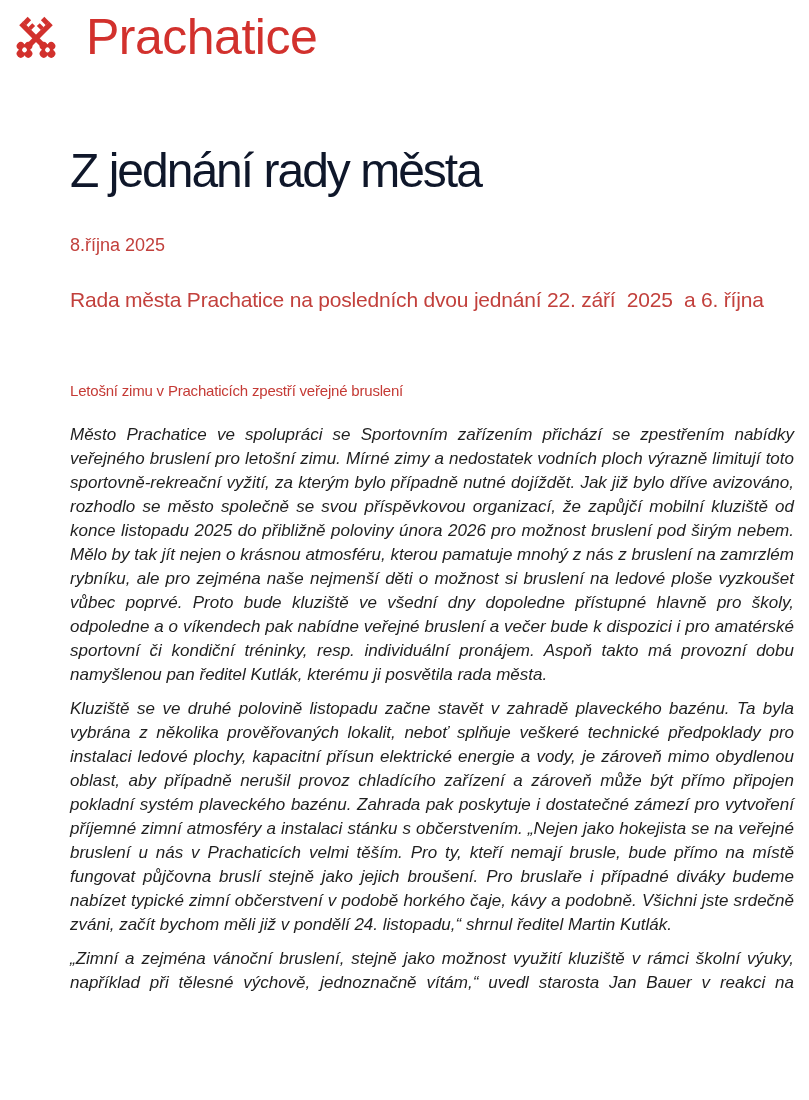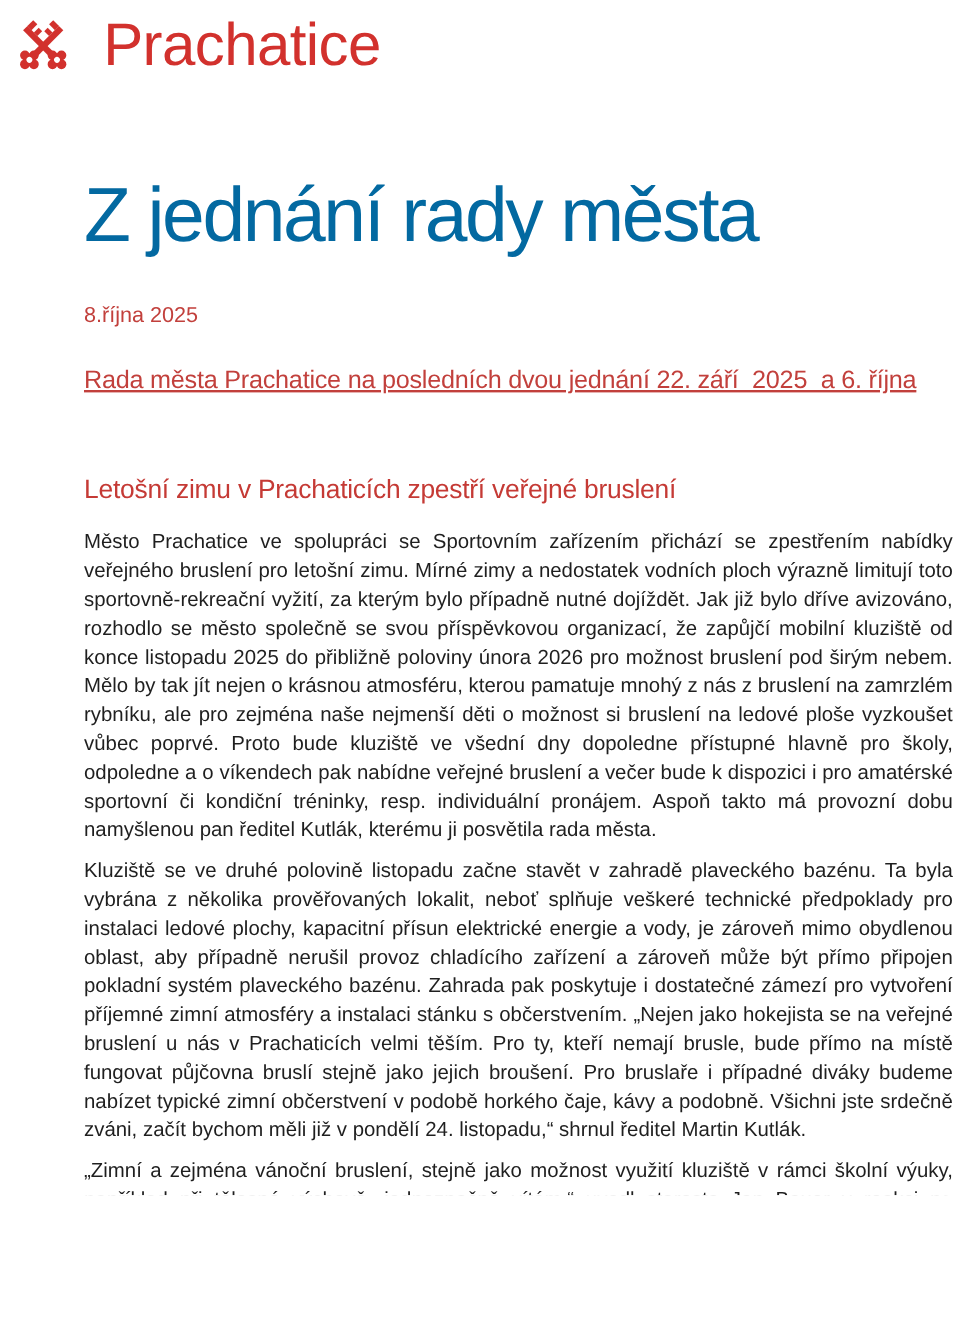--- a/index.html
+++ b/index.html
@@ -37,67 +37,67 @@
     color: #d2312d;
     font-size: 50px;
     font-weight: 400;
     letter-spacing: -0.5px;
     line-height: 1;
     padding-bottom: 6px;
   }
   
   .title {
     margin: 78px 0 18px 0;
-    color: #0369a1;
-    font-size: 64px;
+    color: #0f172a;
+    font-size: 48px;
     font-weight: 300;
     letter-spacing: -2px;
     line-height: 1.05;
     white-space: nowrap;
   }
   
   .date {
     margin-top: 38px;
     color: #c2403c;
     font-size: 18px;
     line-height: 22px;
   }
   
   .intro {
     margin-top: 28px;
     color: #c2403c;
     font-size: 21px;
     line-height: 31px;
     letter-spacing: -0.2px;
-    text-decoration: underline;
   }
   .intro-line {
     white-space: pre;
   }
   
   .section-heading {
     margin: 62px 0 0 0;
     color: #c53a35;
-    font-size: 22px;
+    font-size: 15px;
     font-weight: 400;
     letter-spacing: -0.2px;
     line-height: 28px;
     white-space: nowrap;
   }
   
   .body-text {
     margin-top: 18px;
     width: 724px;
     color: #1f1f1f;
     font-size: 17px;
     line-height: 24px;
   }
   .body-text p {
     margin: 0 0 10px 0;
     text-align: justify;
+    font-style: italic;
   }
 </style>
 </head>
 <body>
 
 <div class="page">
 
   <header class="brand">
     <span class="brand-icon">
       <svg viewBox="0 0 64 64" width="52" height="54" aria-hidden="true">

